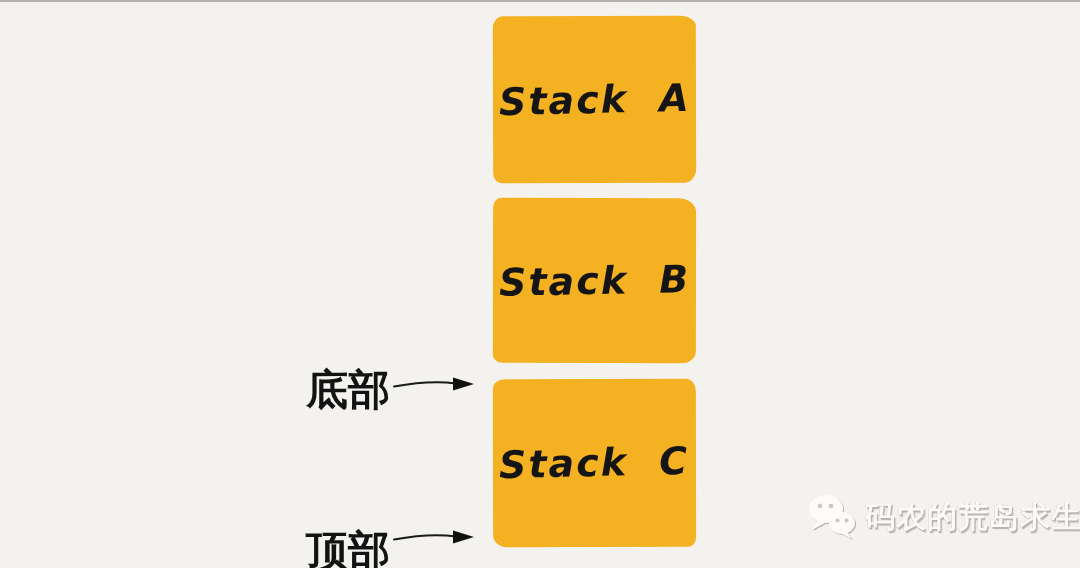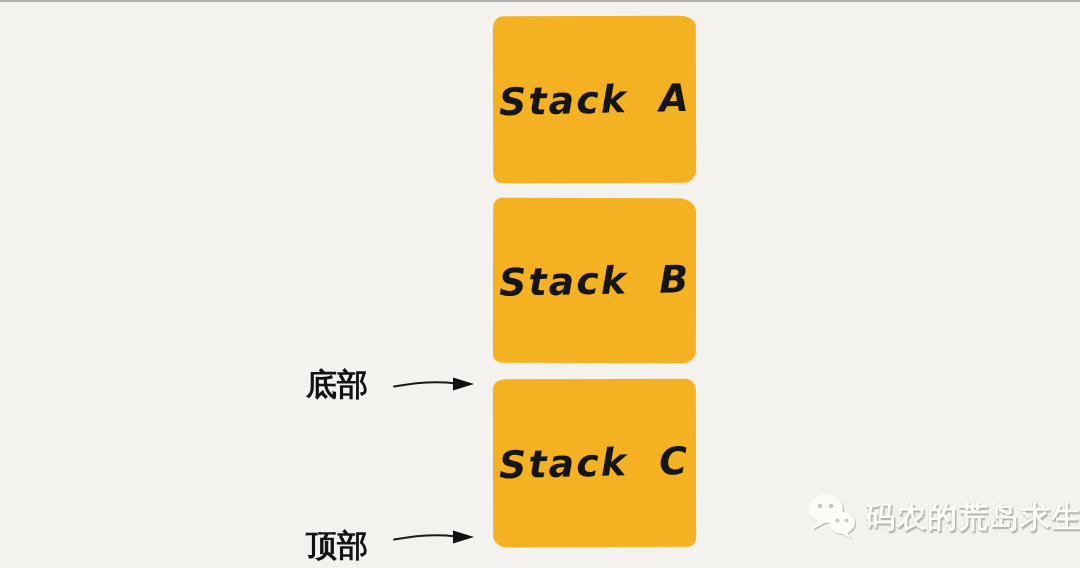--- a/index.html
+++ b/index.html
@@ -16,21 +16,21 @@
   }
   .block-a{top:16px;height:167px;border-radius:10px 16px 12px 8px / 12px 10px 14px 10px;transform:rotate(-0.15deg);}
   .block-b{top:198px;height:165px;border-radius:8px 18px 14px 10px / 10px 14px 12px 8px;transform:rotate(0.1deg);}
   .block-c{top:379px;height:168px;border-radius:12px 10px 8px 14px / 10px 12px 10px 12px;transform:rotate(-0.1deg);}
   .block-label{
     font-style:italic;font-weight:bold;font-size:38px;color:#151515;
     letter-spacing:2px;word-spacing:16px;transform:rotate(-1.2deg);white-space:nowrap;
   }
 
   .annot-label{
-    position:absolute;font-weight:bold;font-size:31px;color:#131313;
+    position:absolute;font-weight:bold;font-size:42px;color:#131313;
     line-height:1;white-space:nowrap;
   }
   .annot-bottom-label{left:306px;top:369px;}
   .annot-top-label{left:306px;top:530px;}
   .arrow{position:absolute;width:86px;height:18px;}
   .arrow-bottom{left:392px;top:375px;}
   .arrow-top{left:392px;top:528px;}
 
   .watermark{
     position:absolute;left:806px;top:494px;

